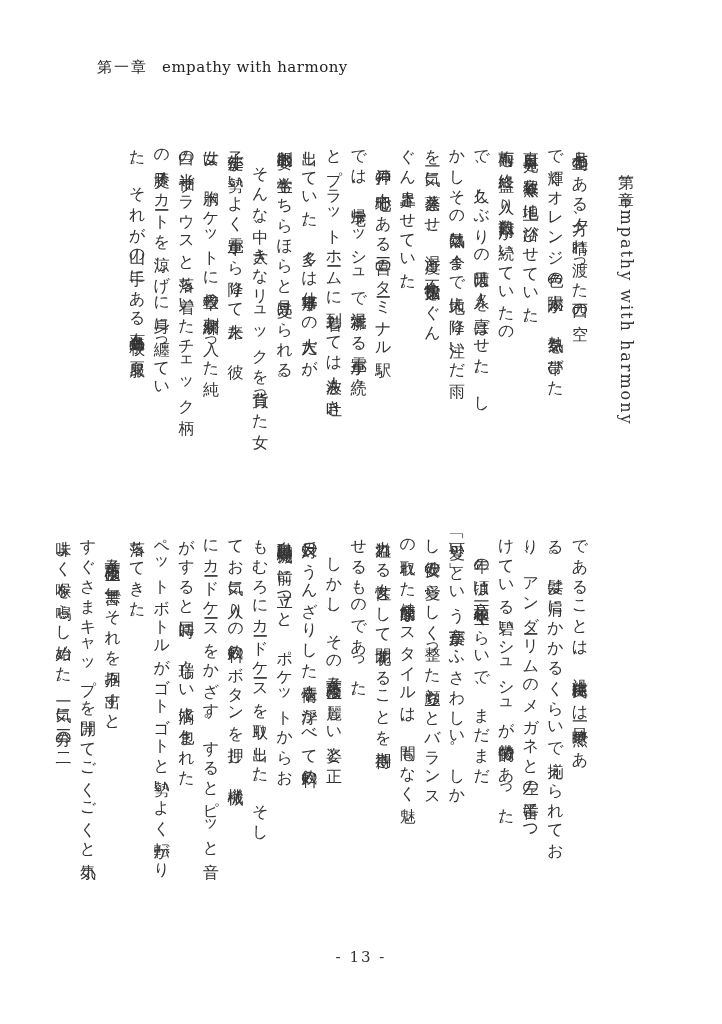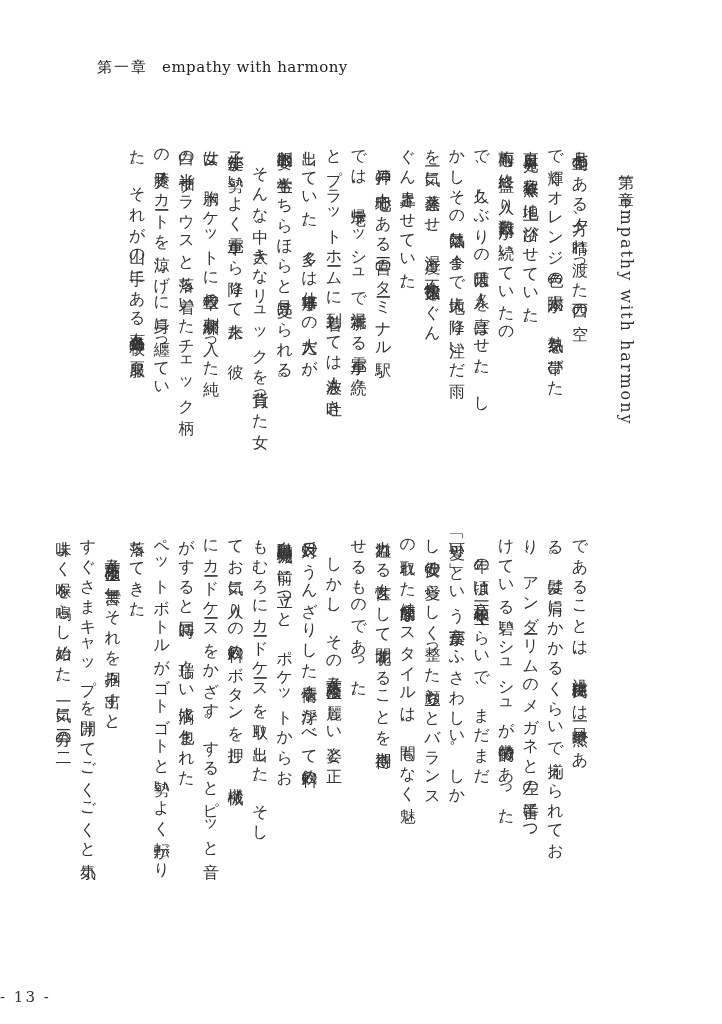--- a/index.html
+++ b/index.html
@@ -8,21 +8,21 @@
   .running-header { position: absolute; left: 97px; top: 58px; font-size: 15px; letter-spacing: 0.5px; }
   .running-header .ch { font-family: "DejaVu Sans", "Liberation Sans", sans-serif; margin-right: 14px; letter-spacing: 2px; }
   .col { position: absolute; writing-mode: vertical-rl; text-orientation: upright;
          font-family: "DejaVu Sans", "Liberation Sans", sans-serif;
          font-size: 16px; line-height: 20px; letter-spacing: 1.8px; white-space: nowrap; color: #333333; }
   .chapter-col { position: absolute; left: 616px; top: 162px; writing-mode: vertical-rl;
          font-size: 16px; line-height: 20px; white-space: nowrap; color: #333333; }
   .chapter-col .jp { text-orientation: upright; letter-spacing: 8px;
          font-family: "DejaVu Sans", "Liberation Sans", sans-serif; }
   .chapter-col .en { text-orientation: mixed; letter-spacing: 2px; margin-top: 12px; display: inline-block; }
-  .page-number { position: absolute; left: 0; right: 0; top: 948px; text-align: left; font-size: 15px; letter-spacing: 2px; color: #333; margin-top: 40px; }
+  .page-number { position: absolute; left: 0; right: 0; top: 948px; text-align: center; font-size: 15px; letter-spacing: 2px; color: #333; }
 </style>
 </head>
 <body>
 
 <div class="running-header">
   <span class="ch">第一章</span><span>empathy with harmony</span>
 </div>
 
 <div class="chapter-col">
   <span class="jp">第一章</span><span class="en">empathy with harmony</span>

